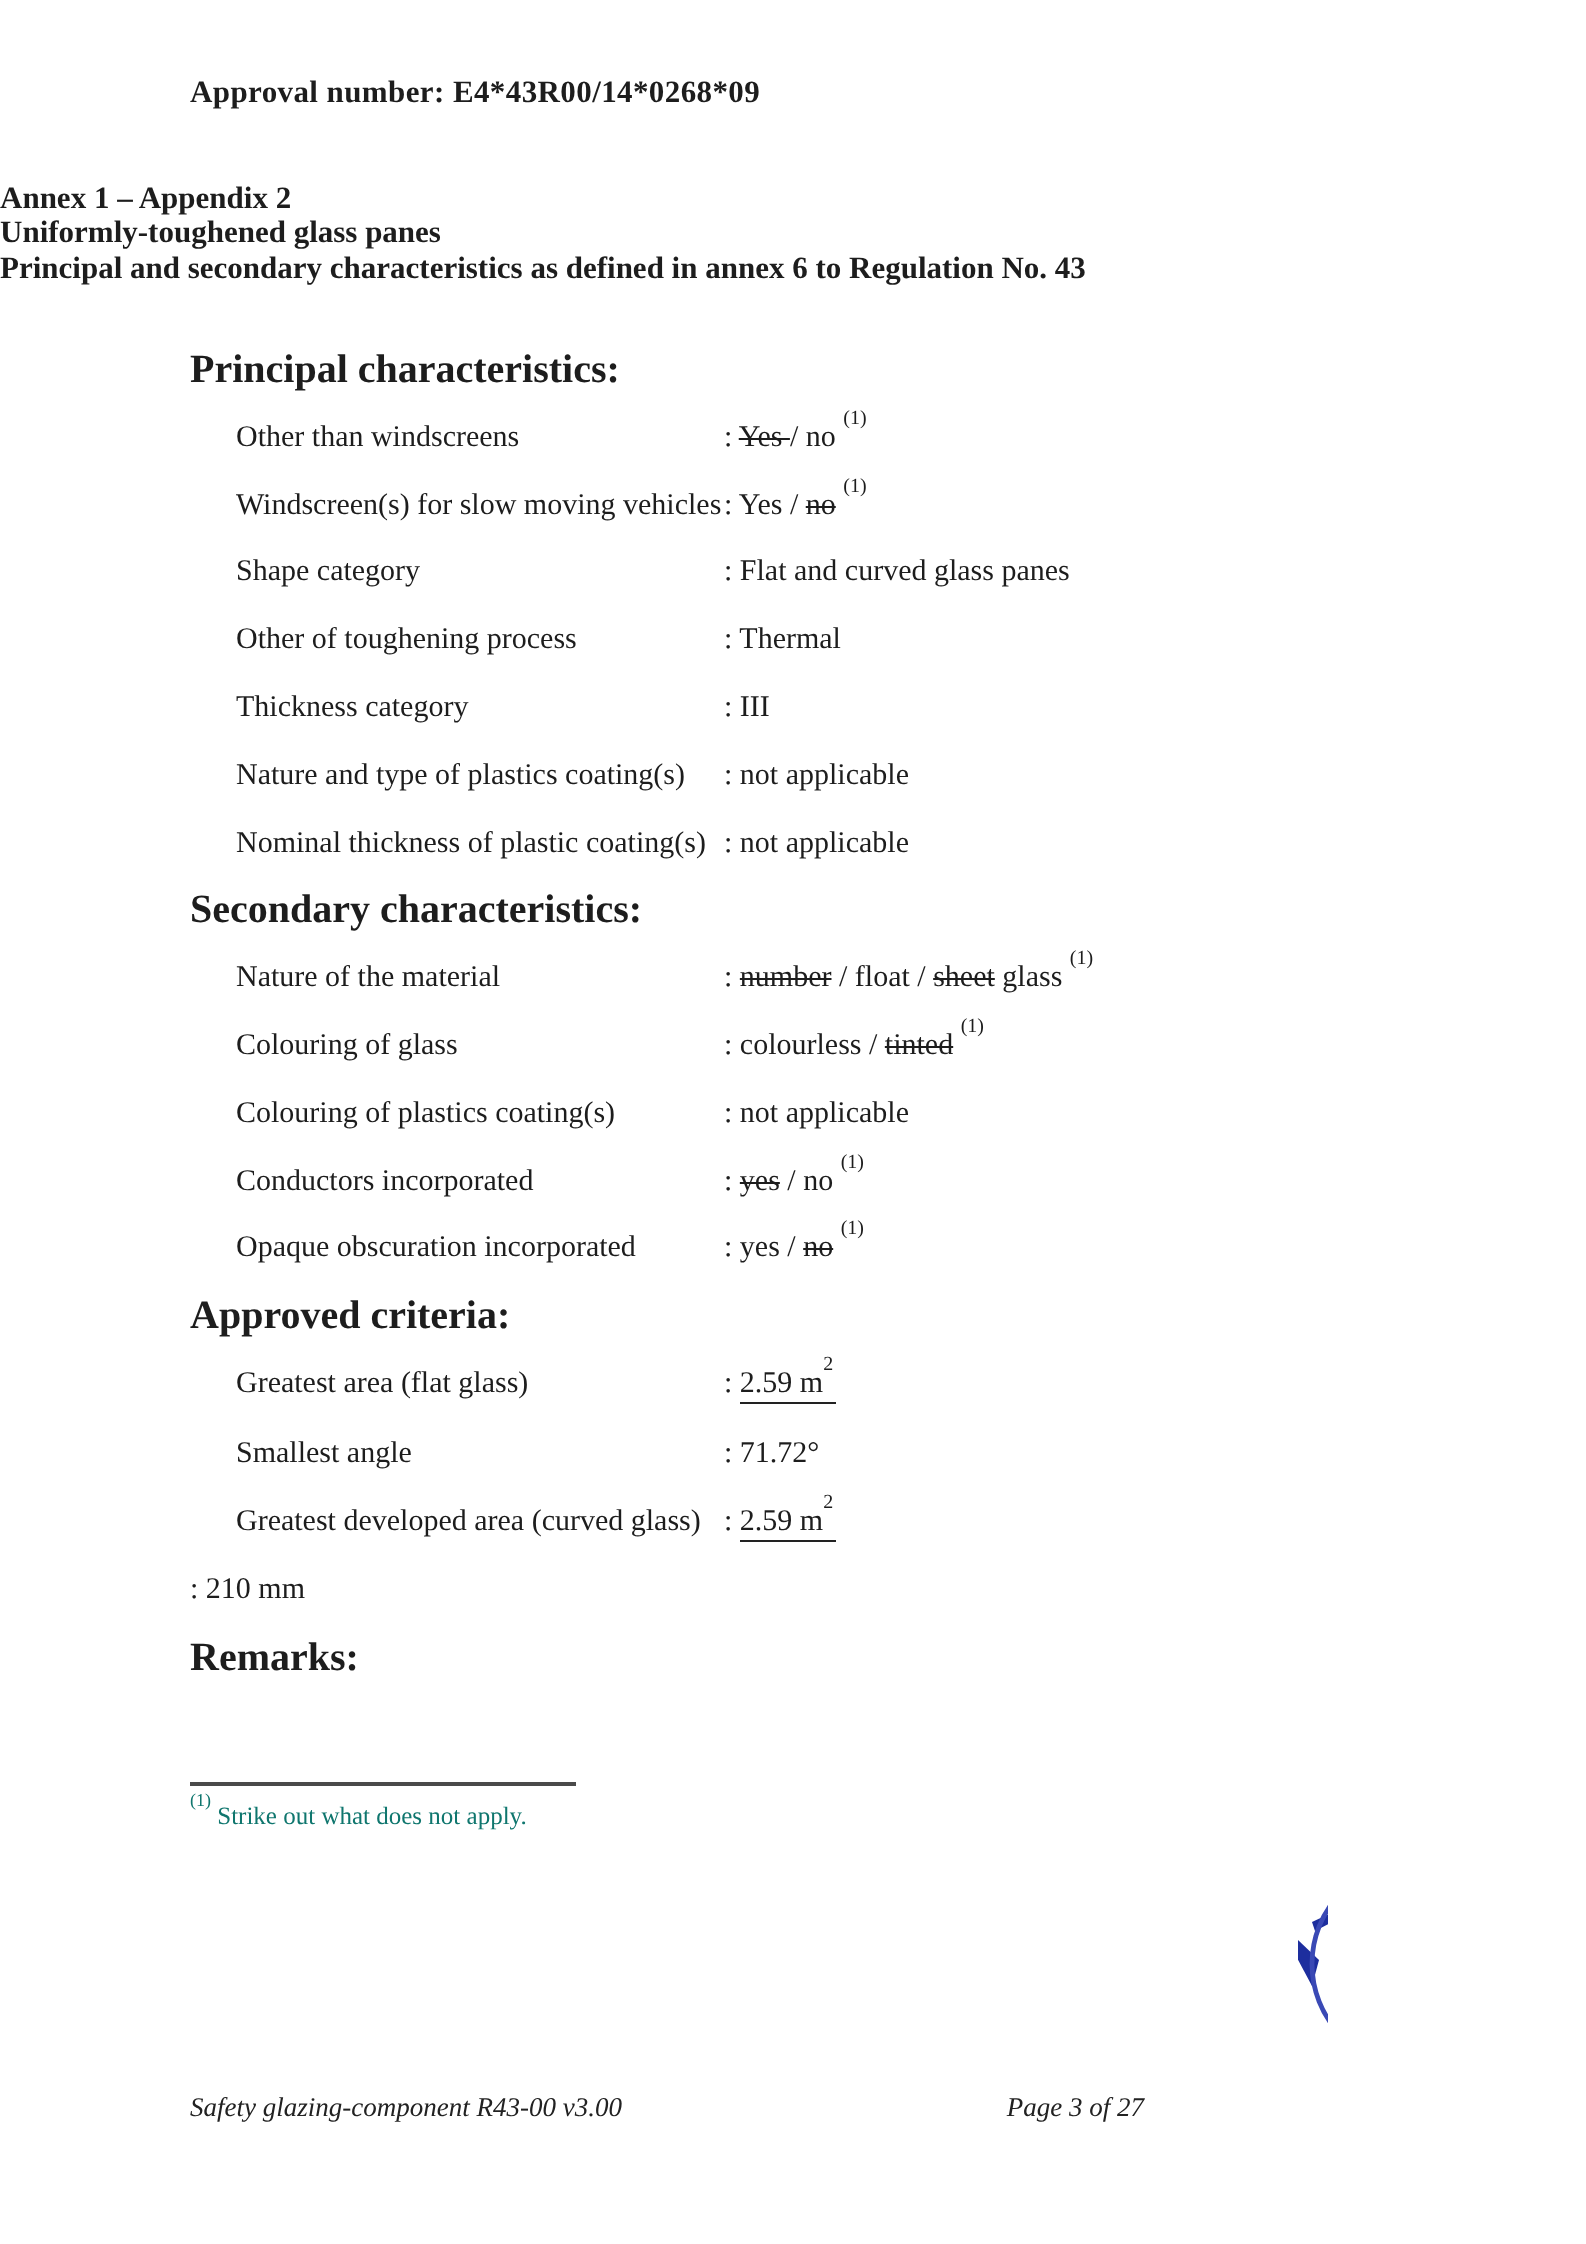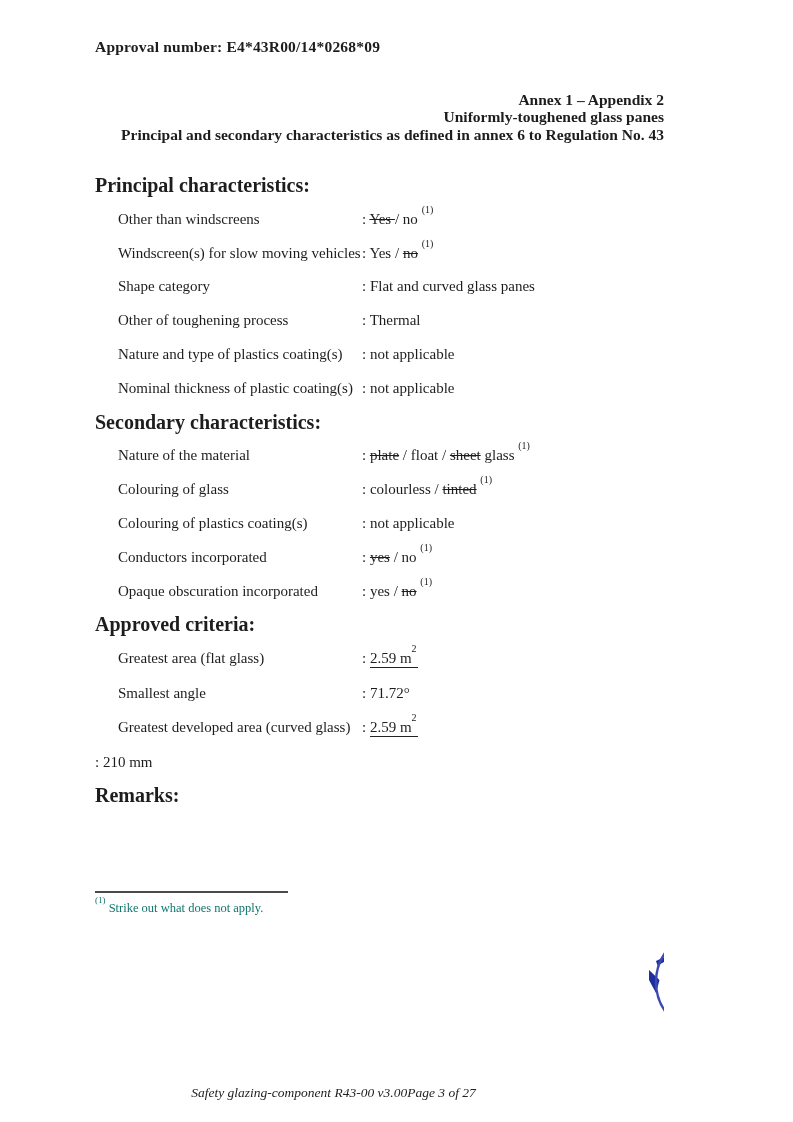--- a/index.html
+++ b/index.html
@@ -5,43 +5,43 @@
   html,body { margin:0; padding:0; background:#ffffff; }
   .page {
     position:relative; width:664px; height:1122px; background:#ffffff;
     font-family:"Liberation Serif", serif; color:#1d1d1d; overflow:hidden;
   }
   .approval {
     position:absolute; left:95px; top:38px;
     font-weight:bold; font-size:15.5px; letter-spacing:0.2px;
   }
   .titles {
-    position:absolute; left:0; right:0; top:91px; text-align:right;
+    position:absolute; left:0; right:0; top:91px; text-align:left;
     font-weight:bold; font-size:15.5px; line-height:17.3px;
   }
   .content {
     position:absolute; left:95px; top:177px; width:640px;
     font-size:15px; line-height:17px;
   }
   .sec-heading { font-weight:bold; font-size:20px; margin:0 0 16.8px 0; }
   .row { display:flex; margin-bottom:16.8px; }
   .row-label { margin-left:23px; width:244px; flex:none; }
   .row-value { flex:none; white-space:nowrap; }
   .strike { text-decoration:line-through; text-decoration-thickness:1.2px; }
   .content sup, .footnote sup {
     font-size:10px; line-height:0; position:relative; top:-5px;
   }
   .uline { display:inline-block; border-bottom:1.3px solid #222; padding:0 1px 0 0; }
   .footnote { position:absolute; left:95px; top:891px; font-size:12.5px; color:#0f766e; }
   .footnote-rule { width:193px; height:2px; background:#4a4a4a; margin-bottom:8px; }
   .footnote sup { font-size:9px; top:-4px; }
   .footer {
     position:absolute; left:95px; right:92px; top:1046px;
-    display:flex; justify-content:center;
-    font-style:italic; font-size:13.5px; color:#222;margin-top:39px;
+    display:flex; justify-content:space-between;
+    font-style:italic; font-size:13.5px; color:#222;
   }
   .stamp { position:absolute; left:649px; top:925px; width:115px; height:115px; }
 </style>
 </head>
 <body>
 
 <div class="page">
 
   <div class="approval">
     <span>Approval number:</span>
@@ -68,35 +68,39 @@
           </div>
           <div class="row">
             <div class="row-label">Shape category</div>
             <div class="row-value">: <span>Flat and curved glass panes</span></div>
           </div>
           <div class="row">
             <div class="row-label">Other of toughening process</div>
             <div class="row-value">: <span>Thermal</span></div>
           </div>
           <div class="row">
+            <div class="row-label">Thickness category</div>
+            <div class="row-value">: <span>III</span></div>
+          </div>
+          <div class="row">
             <div class="row-label">Nature and type of plastics coating(s)</div>
             <div class="row-value">: <span>not applicable</span></div>
           </div>
           <div class="row">
             <div class="row-label">Nominal thickness of plastic coating(s)</div>
             <div class="row-value">: <span>not applicable</span></div>
           </div>
         </div>
     </div>
     <div>
       <div class="sec-heading">Secondary characteristics:</div>
       <div>
           <div class="row">
             <div class="row-label">Nature of the material</div>
-            <div class="row-value">: <span class="strike">plate</span><span> / float / </span><span class="strike">sheet</span><span> glass </span><sup>(1)</sup></div>
+            <div class="row-value">: <span class="strike">number</span><span> / float / </span><span class="strike">sheet</span><span> glass </span><sup>(1)</sup></div>
           </div>
           <div class="row">
             <div class="row-label">Colouring of glass</div>
             <div class="row-value">: <span>colourless / </span><span class="strike">tinted</span><span> </span><sup>(1)</sup></div>
           </div>
           <div class="row">
             <div class="row-label">Colouring of plastics coating(s)</div>
             <div class="row-value">: <span>not applicable</span></div>
           </div>
           <div class="row">

